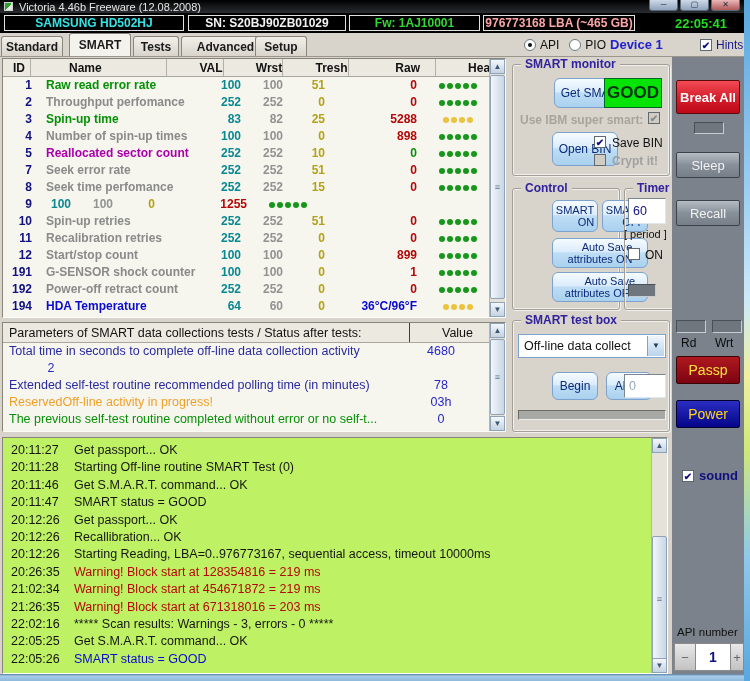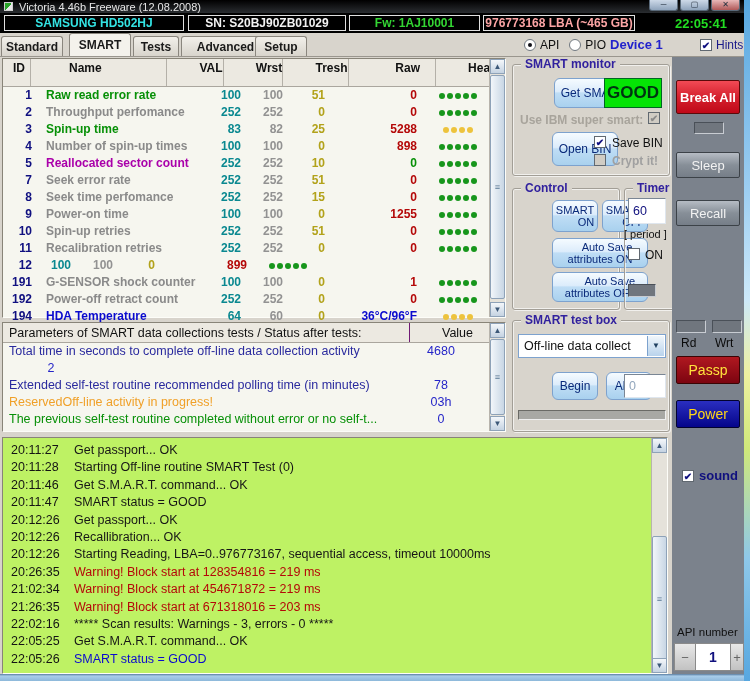--- a/index.html
+++ b/index.html
@@ -49,21 +49,21 @@
     display:flex; align-items:center; justify-content:center; text-align:right; line-height:12px;margin-left:34px; }
   .groupbox { position:absolute; border:1px solid #a29e96; border-radius:3px;
     box-shadow:inset 0 0 0 1px rgba(255,255,255,.65), 1px 1px 0 rgba(255,255,255,.65); }
   .glabel { position:absolute; top:-8px; left:8px; background:#d8d4cc; padding:0 4px; color:#31219e;
     font-weight:bold; font-size:12px; white-space:nowrap; }
   .sunken { border:1px solid; border-color:#888478 #fdfdf8 #fdfdf8 #888478; }
   .led { position:absolute; background:#70767e; border:1px solid; border-color:#4a5058 #c8ccd2 #c8ccd2 #4a5058; }
 
   
   .smart-table { position:absolute; left:2px; top:58px; width:504px; height:260px; background:#f6f6ef; }
-  .thead { display:flex; height:28px; line-height:18px; background:#ece9e1; border-bottom:1px solid #aaa69e;
+  .thead { display:flex; height:18px; line-height:18px; background:#ece9e1; border-bottom:1px solid #aaa69e;
     font-size:12px; font-weight:bold; color:#111;gap:32px; }
   .thead span { border-right:1px solid #b4b0a8; }
   .srow { display:flex; height:17px; line-height:17px; font-size:12px; font-weight:bold; }
   .c-id    { width:34px;  text-align:right; padding-right:5px; color:#101080; }
   .c-name  { width:170px; padding-left:9px; text-align:left; }
   .c-val   { width:38px;  text-align:right; padding-right:4px; color:#0a8890; }
   .c-wrst  { width:46px;  text-align:right; padding-right:8px; color:#929292; }
   .c-tresh { width:44px;  text-align:right; padding-right:10px; color:#b2a21a; }
   .c-raw   { width:92px;  text-align:right; padding-right:10px; }
   .c-health{ width:62px;  text-align:center; }
@@ -264,21 +264,20 @@
           <span class="c-name cl-gray">Seek time perfomance</span>
           <span class="c-val">252</span>
           <span class="c-wrst">252</span>
           <span class="c-tresh">15</span>
           <span class="c-raw cl-red">0</span>
           <span class="c-health"><span class="dot dot-green"></span><span class="dot dot-green"></span><span class="dot dot-green"></span><span class="dot dot-green"></span><span class="dot dot-green"></span></span>
         </div>
 
         <div class="srow">
           <span class="c-id">9</span>
-          <span class="c-name cl-gray">Power-on time</span>
           <span class="c-val">100</span>
           <span class="c-wrst">100</span>
           <span class="c-tresh">0</span>
           <span class="c-raw cl-red">1255</span>
           <span class="c-health"><span class="dot dot-green"></span><span class="dot dot-green"></span><span class="dot dot-green"></span><span class="dot dot-green"></span><span class="dot dot-green"></span></span>
         </div>
 
         <div class="srow">
           <span class="c-id">10</span>
           <span class="c-name cl-gray">Spin-up retries</span>
@@ -294,20 +293,21 @@
           <span class="c-name cl-gray">Recalibration retries</span>
           <span class="c-val">252</span>
           <span class="c-wrst">252</span>
           <span class="c-tresh">0</span>
           <span class="c-raw cl-red">0</span>
           <span class="c-health"><span class="dot dot-green"></span><span class="dot dot-green"></span><span class="dot dot-green"></span><span class="dot dot-green"></span><span class="dot dot-green"></span></span>
         </div>
 
         <div class="srow">
           <span class="c-id">12</span>
+          <span class="c-name cl-gray">Start/stop count</span>
           <span class="c-val">100</span>
           <span class="c-wrst">100</span>
           <span class="c-tresh">0</span>
           <span class="c-raw cl-red">899</span>
           <span class="c-health"><span class="dot dot-green"></span><span class="dot dot-green"></span><span class="dot dot-green"></span><span class="dot dot-green"></span><span class="dot dot-green"></span></span>
         </div>
 
         <div class="srow">
           <span class="c-id">191</span>
           <span class="c-name cl-gray">G-SENSOR shock counter</span>

